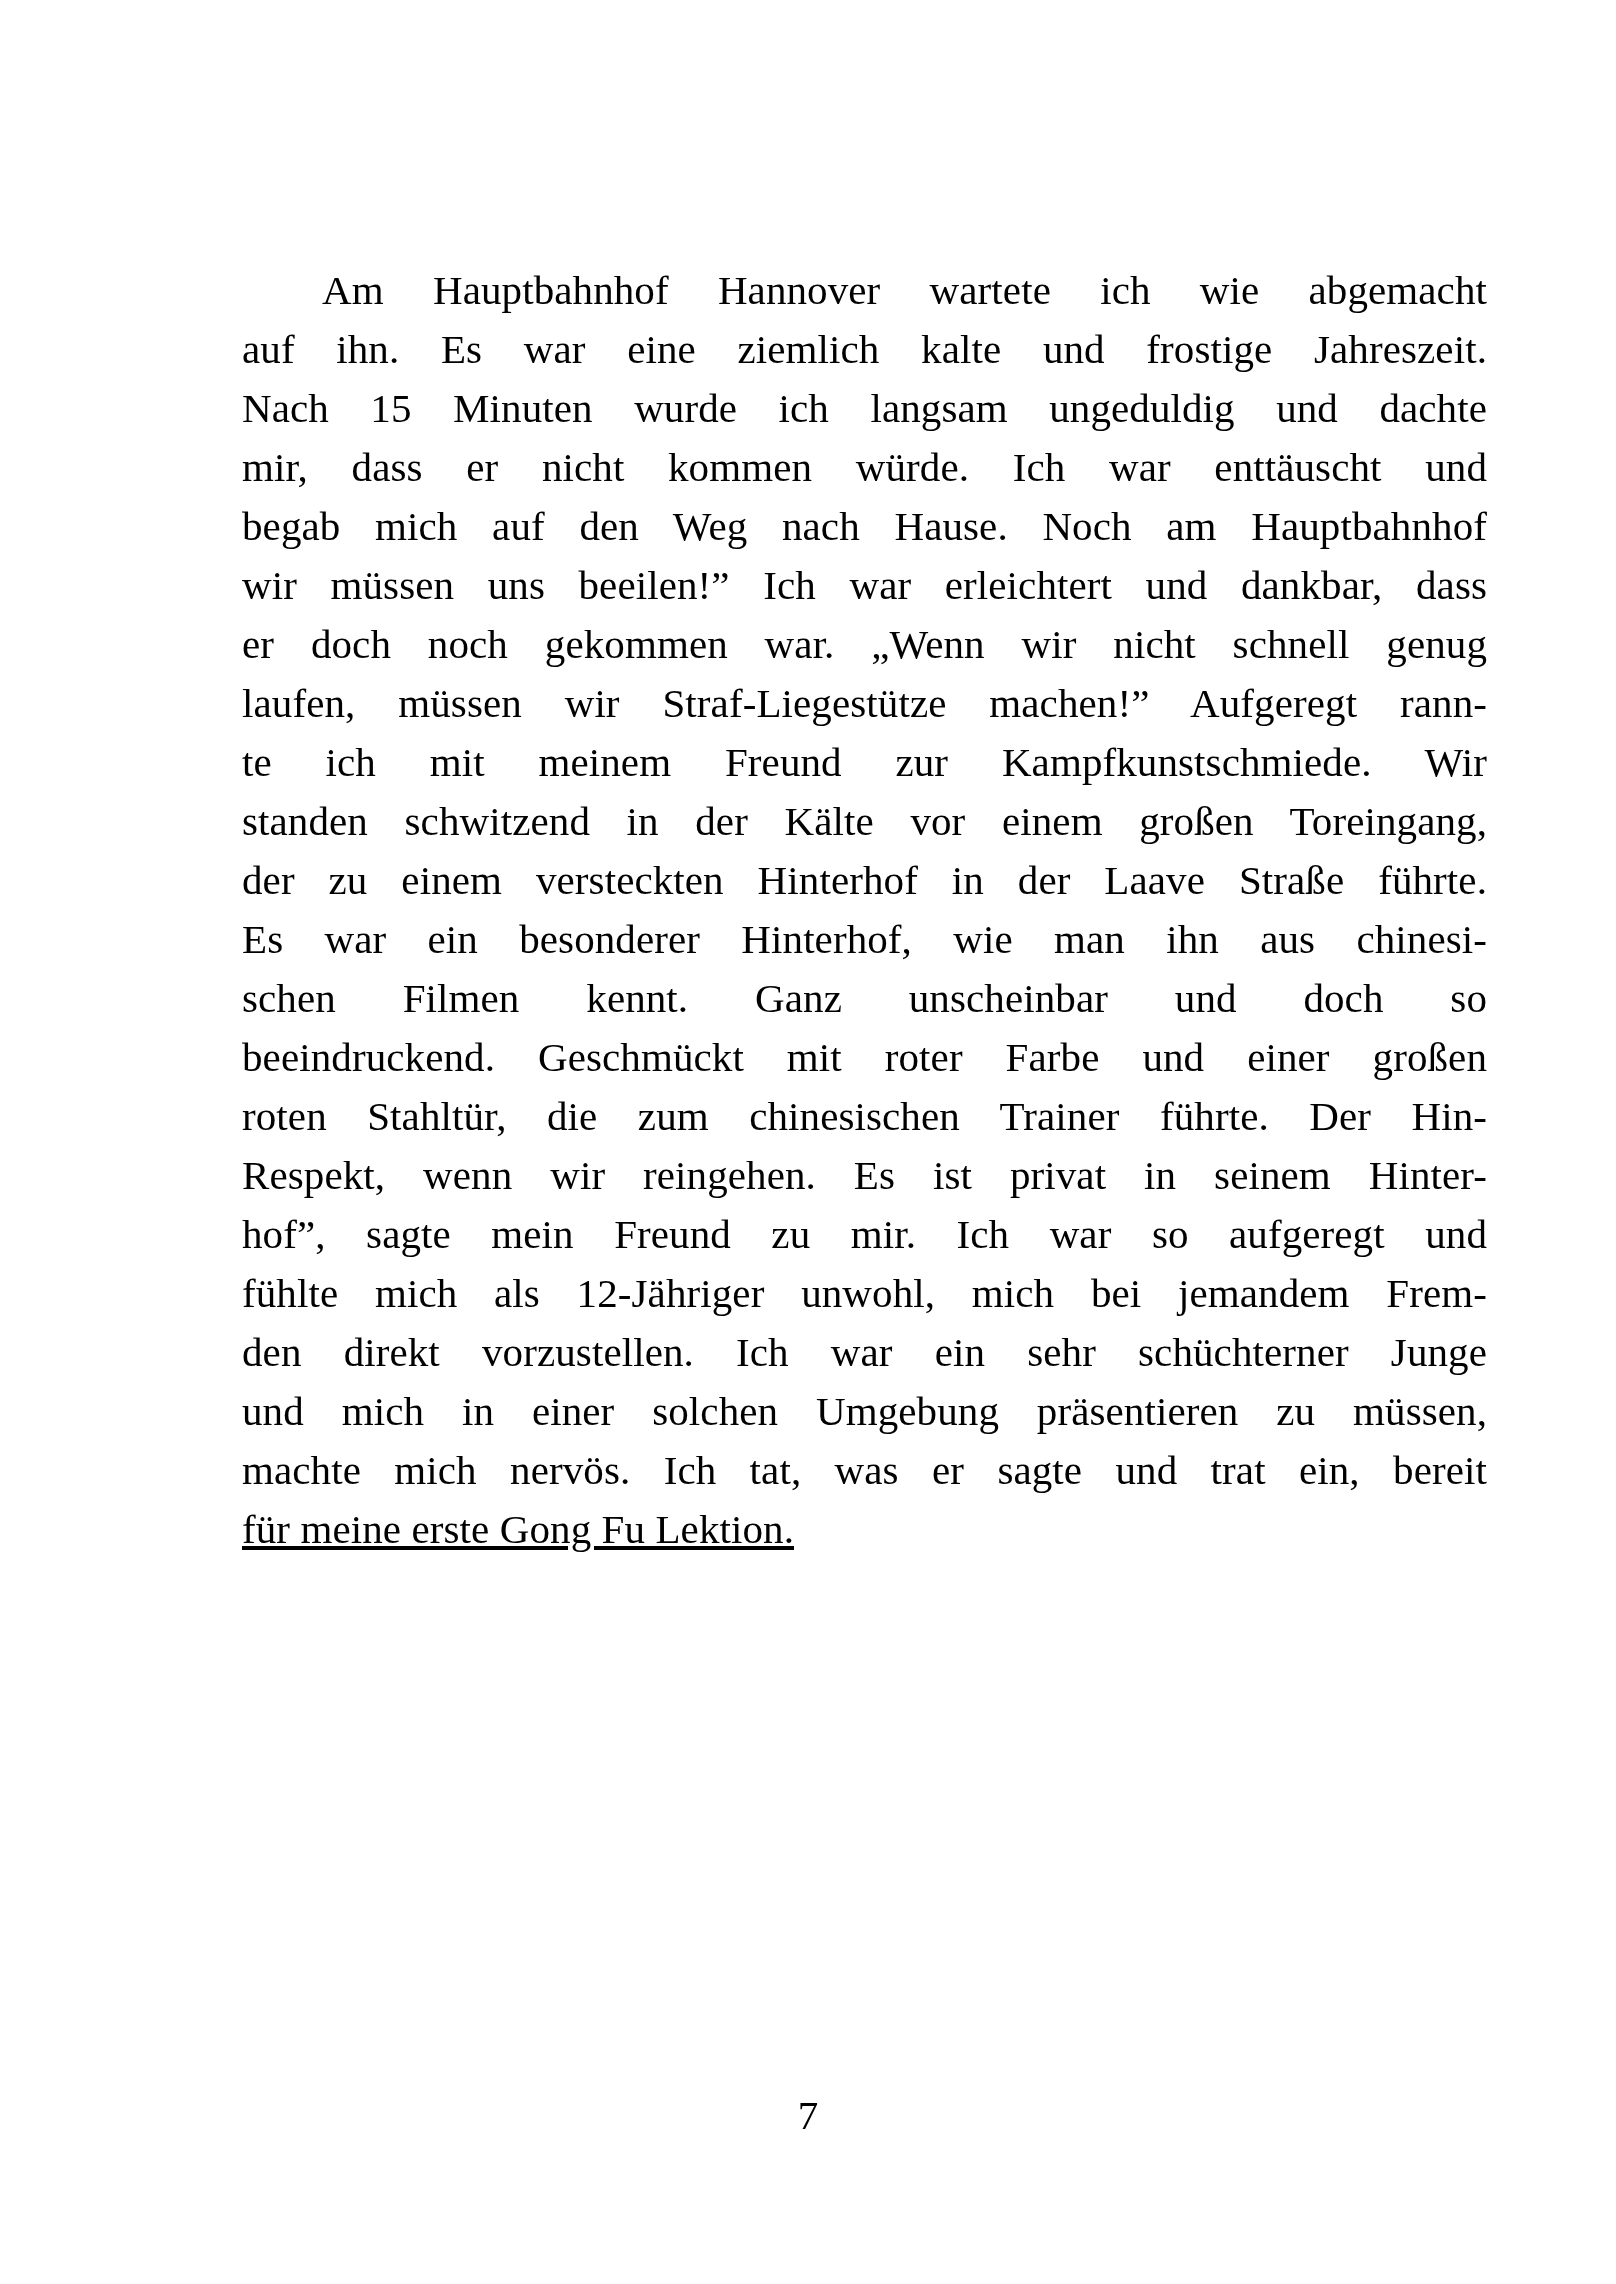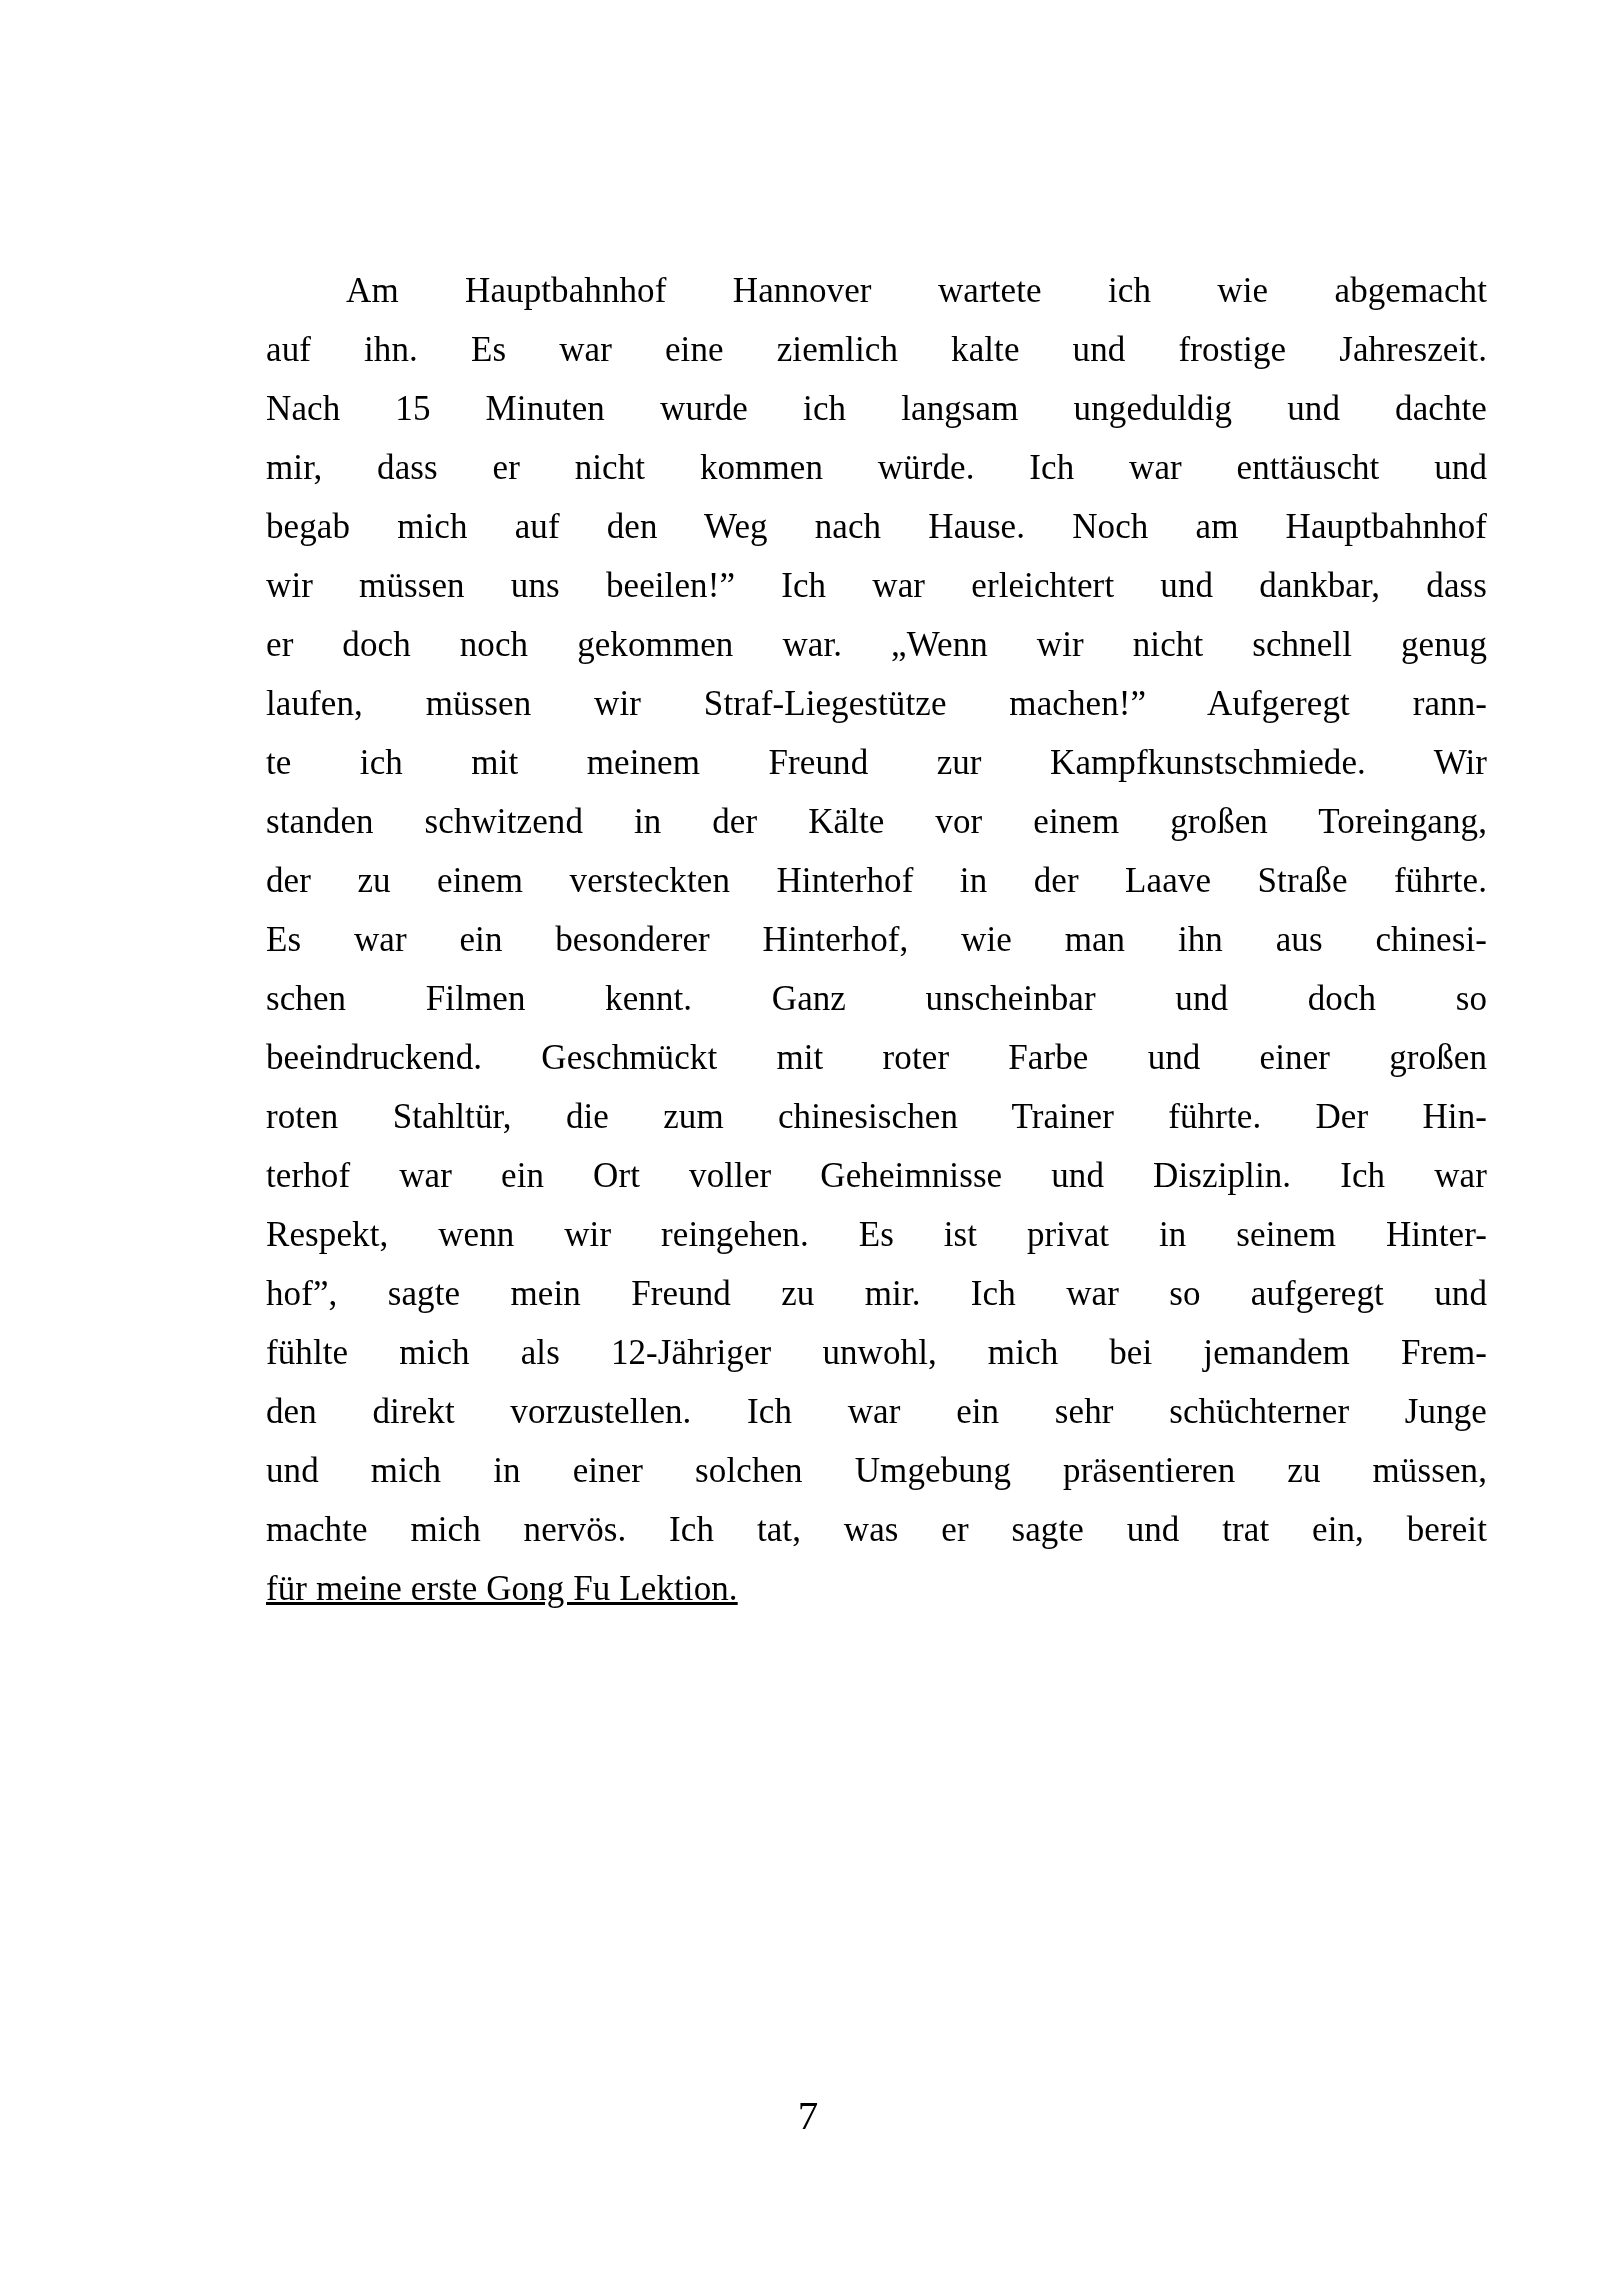--- a/index.html
+++ b/index.html
@@ -20,27 +20,26 @@
     inset: 0;
     background: #ffffff;
   }
   .text-block {
     position: absolute;
     left: 242px;
     top: 261px;
     width: 1245px;
   }
   .line {
-    font-size: 35px;
+    font-size: 41px;
     line-height: 59px;
     letter-spacing: 0.1px;
     text-align: justify;
     text-align-last: justify;
     white-space: nowrap; 
-    margin-left: 24px;
   }
   .line.indent {
     text-indent: 80px;
   }
   .line.last {
     text-align-last: left;
     text-decoration: underline;
   }
   .page-number {
     position: absolute;
@@ -65,21 +64,20 @@
     <div class="line">wir müssen uns beeilen!” Ich war erleichtert und dankbar, dass</div>
     <div class="line">er doch noch gekommen war. „Wenn wir nicht schnell genug</div>
     <div class="line">laufen, müssen wir Straf-Liegestütze machen!” Aufgeregt rann-</div>
     <div class="line">te ich mit meinem Freund zur Kampfkunstschmiede. Wir</div>
     <div class="line">standen schwitzend in der Kälte vor einem großen Toreingang,</div>
     <div class="line">der zu einem versteckten Hinterhof in der Laave Straße führte.</div>
     <div class="line">Es war ein besonderer Hinterhof, wie man ihn aus chinesi-</div>
     <div class="line">schen Filmen kennt. Ganz unscheinbar und doch so</div>
     <div class="line">beeindruckend. Geschmückt mit roter Farbe und einer großen</div>
     <div class="line">roten Stahltür, die zum chinesischen Trainer führte. Der Hin-</div>
-    <div class="line">terhof war ein Ort voller Geheimnisse und Disziplin. Ich war</div>
     <div class="line">Respekt, wenn wir reingehen. Es ist privat in seinem Hinter-</div>
     <div class="line">hof”, sagte mein Freund zu mir. Ich war so aufgeregt und</div>
     <div class="line">fühlte mich als 12-Jähriger unwohl, mich bei jemandem Frem-</div>
     <div class="line">den direkt vorzustellen. Ich war ein sehr schüchterner Junge</div>
     <div class="line">und mich in einer solchen Umgebung präsentieren zu müssen,</div>
     <div class="line">machte mich nervös. Ich tat, was er sagte und trat ein, bereit</div>
     <div class="line last">für meine erste Gong Fu Lektion.</div>
   </div>
   <div class="page-number">7</div>
 </div>

